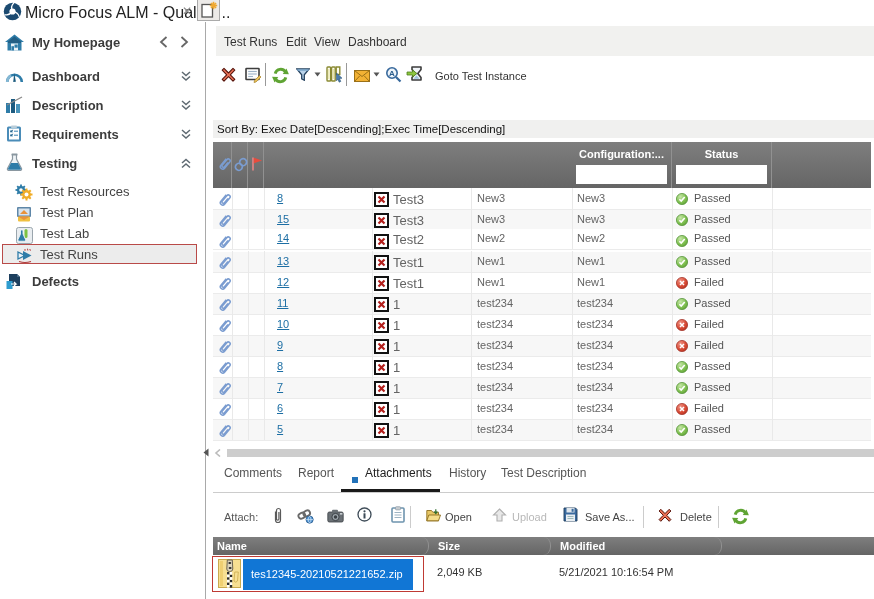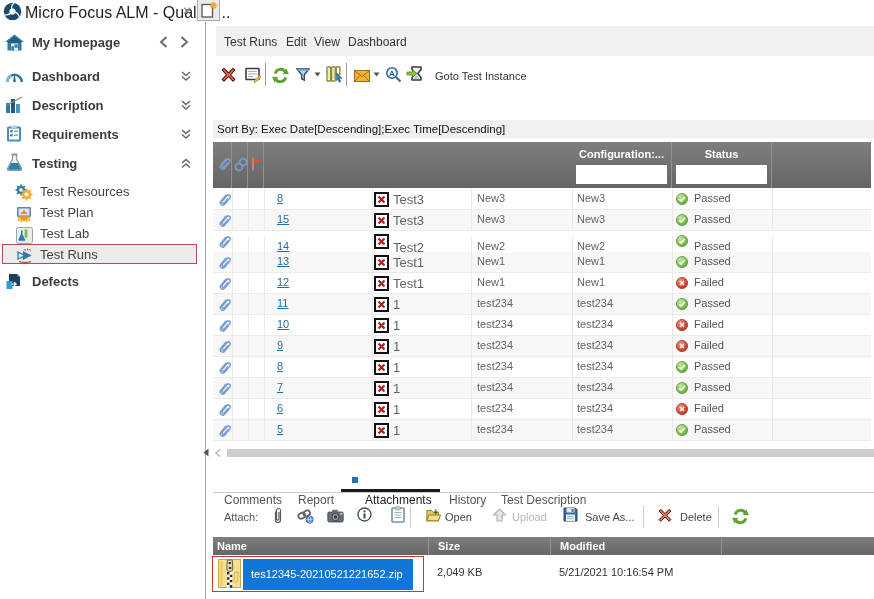--- a/index.html
+++ b/index.html
@@ -25,26 +25,26 @@
 .grow{position:absolute;left:0;width:658px;height:21px;border-bottom:1px solid #ebebeb;box-sizing:border-box;background:#fff;}
 .grow.alt{background:#f7f7f7;}
 .cellline{position:absolute;top:-1px;bottom:0;width:1px;background:#e9e9e9;}
 .runid{position:absolute;left:64px;top:3px;font-size:11px;color:#1c6ea4;text-decoration:underline;}
 .runname{position:absolute;left:180px;top:3px;font-size:13px;color:#646464;}
 .testname{position:absolute;left:264px;top:3px;font-size:11px;color:#646464;}
 .confname{position:absolute;left:364px;top:3px;font-size:11px;color:#646464;}
 .stattext{position:absolute;left:481px;top:3px;font-size:11px;color:#555;}
 #hscroll{left:227px;top:449px;width:647px;height:8px;background:#cdcdcd;}
 #tabs2line{left:213px;top:492px;width:661px;height:1px;background:#ccc;}
-.btab{position:absolute;top:493px;font-size:12px;color:#555;}
+.btab{position:absolute;top:466px;font-size:12px;color:#555;}
 #attachul{left:341px;top:489px;width:99px;height:3px;background:#1a1a1a;}
 .icolbl{position:absolute;top:511px;font-size:11px;color:#444;}
 .tsep{position:absolute;top:506px;width:1px;height:22px;background:#ccc;}
 #bhead{left:213px;top:537px;width:661px;height:18px;background:linear-gradient(#7e7e7e,#656565);}
-.bcol{position:absolute;top:0;height:18px;border-right:1px solid #919191;box-sizing:border-box;}
+.bcol{position:absolute;top:0;height:18px;border-right:1px solid #919191;box-sizing:border-box;border-radius:8px;}
 .btitle{position:absolute;top:3px;left:5px;font-size:11px;font-weight:bold;color:#fff;}
 #attrow-red{left:212px;top:556px;width:212px;height:36px;border:1px solid #bf3a34;box-sizing:border-box;}
 #attrow-blue{left:243px;top:559px;width:170px;height:31px;background:#1176d5;}
 #attname{position:absolute;left:8px;top:9px;font-size:11px;color:#fff;}
 #attsize{left:437px;top:566px;font-size:11px;color:#333;}
 #attmod{left:559px;top:566px;font-size:11px;color:#333;}
 </style>
 </head>
 <body>
 <svg class="abs" style="left:3px;top:2px" width="19" height="19" viewBox="0 0 19 19">
@@ -307,21 +307,21 @@
       <div class="cellline" style="left:258px"></div>
       <div class="cellline" style="left:359px"></div>
       <div class="cellline" style="left:459px"></div>
       <div class="cellline" style="left:559px"></div>
       <span class="runid">15</span>
       <span class="runname">Test3</span>
       <span class="testname">New3</span>
       <span class="confname">New3</span>
       <span class="stattext">Passed</span>
     </div>
-    <div class="grow" style="top:48px">
+    <div class="grow" style="top:40px">
       <div class="cellline" style="left:19px"></div>
       <div class="cellline" style="left:35px"></div>
       <div class="cellline" style="left:51px"></div>
       <div class="cellline" style="left:159px"></div>
       <div class="cellline" style="left:258px"></div>
       <div class="cellline" style="left:359px"></div>
       <div class="cellline" style="left:459px"></div>
       <div class="cellline" style="left:559px"></div>
       <span class="runid">14</span>
       <span class="runname">Test2</span>

